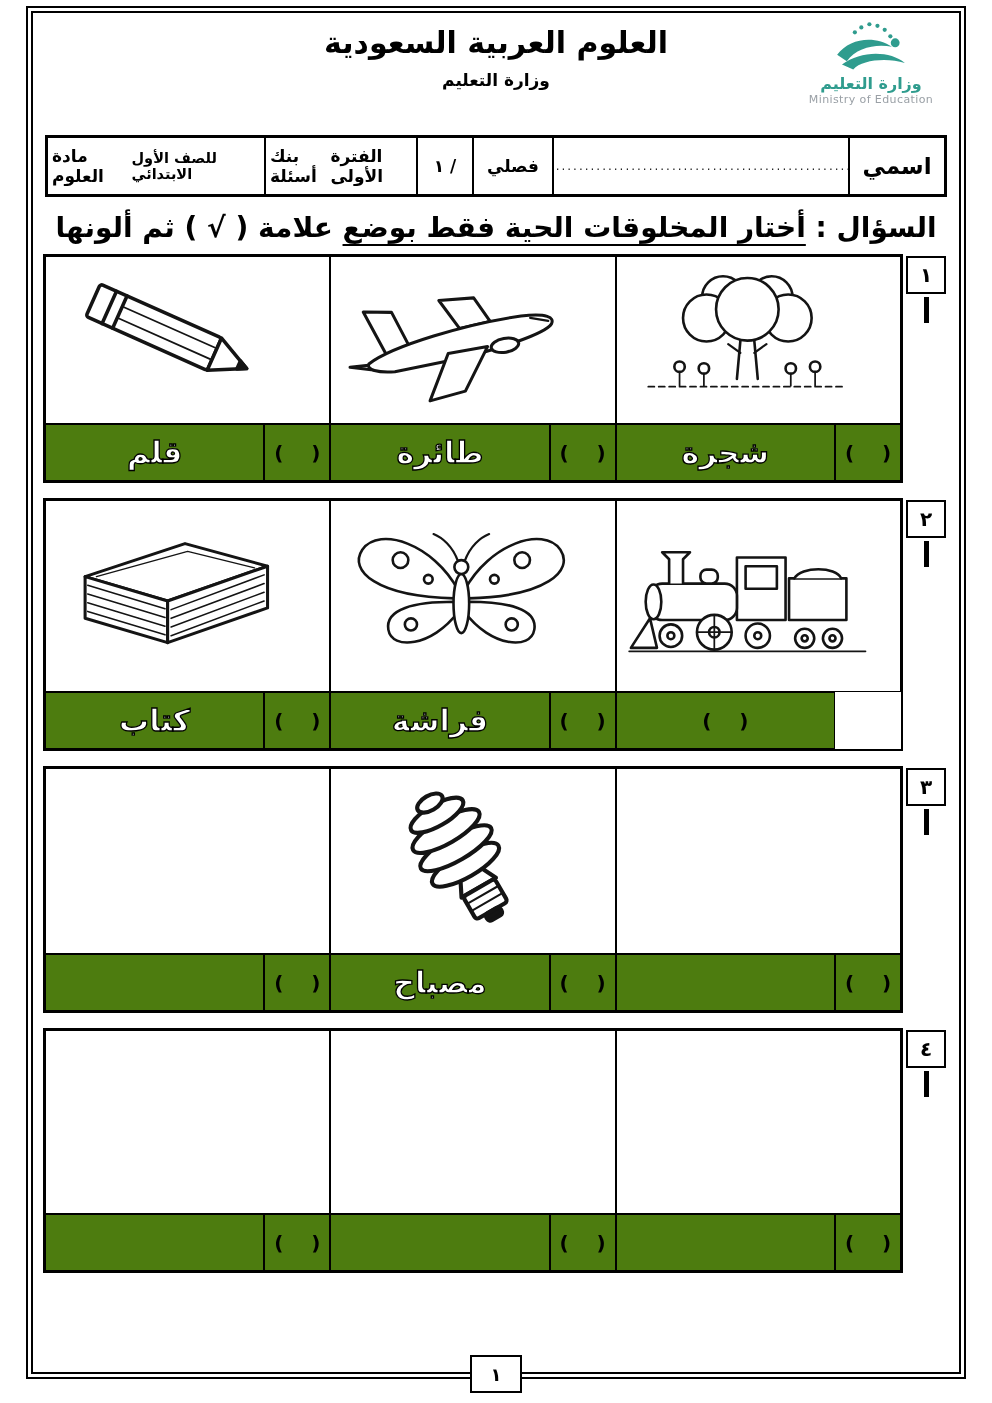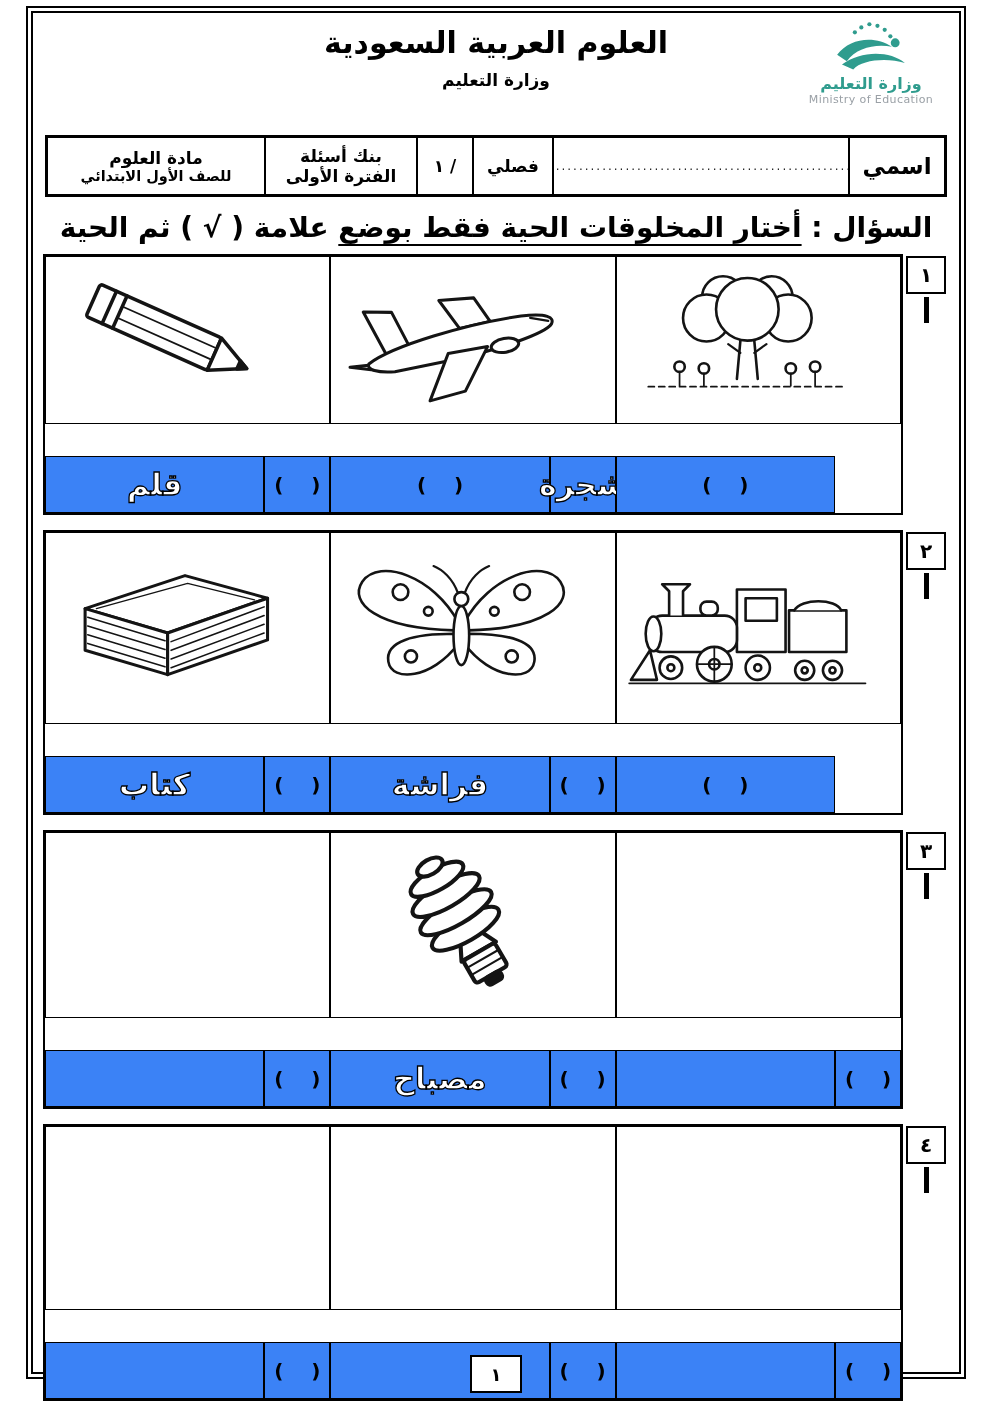--- a/index.html
+++ b/index.html
@@ -13,37 +13,37 @@
   }
   
   .header{position:relative;height:116px;}
   .calligraphy{text-align:center;font-weight:bold;font-size:30px;padding-top:8px;letter-spacing:-1px;}
   .ministry{text-align:center;font-weight:bold;font-size:17px;margin-top:10px;}
   .logo{position:absolute;top:4px;right:4px;width:148px;text-align:center;}
   .logo-ar{color:#2f9c8e;font-weight:bold;font-size:16px;line-height:1.1;}
   .logo-en{color:#9aa0a6;font-size:11px;letter-spacing:.4px;}
   
   .info-table{display:grid;grid-template-columns:218px 152px 56px 80px 1fr 96px;border:2.5px solid #000;margin:2px 2px 0;direction:ltr;}
-  .info-cell{border:1.2px solid #000;min-height:58px;display:flex;flex-direction:column;justify-content:center;align-items:center;text-align:center;font-weight:bold;padding:2px 4px;box-sizing:border-box;}
+  .info-cell{border:1.2px solid #000;min-height:58px;display:flex;flex-direction:row;justify-content:center;align-items:center;font-weight:bold;padding:2px 4px;box-sizing:border-box;}
   .info-cell .l1{font-size:17px;} .info-cell .l2{font-size:14.5px;}
   .name-dots{font-weight:normal;font-size:12px;letter-spacing:2px;color:#222;white-space:nowrap;overflow:hidden;justify-content:center;}
   .name-label{font-size:23px;}
   .class-num{font-size:17px;direction:ltr;}
   
   .title{direction:rtl;text-align:center;font-size:28px;font-weight:bold;margin:14px 0 10px;}
   .title .u{text-decoration:underline;text-underline-offset:7px;margin-top:28px;}
   
   .block{display:grid;grid-template-columns:1fr 46px;margin:0 0 15px;align-items:start;}
   .btable{border:2.5px solid #000;}
   .img-row{display:grid;grid-template-columns:repeat(3,1fr);}
   .img-cell{border:1.2px solid #000;display:flex;align-items:center;justify-content:center;overflow:hidden;background:#fff;}
   .b1 .img-cell{height:166px;} .b2 .img-cell{height:190px;} .b3 .img-cell{height:184px;} .b4 .img-cell{height:182px;}
   .img-cell svg{max-width:92%;max-height:94%;}
   .lbl-row{display:grid;grid-template-columns:1fr 66px 1fr 66px 1fr 66px;}
-  .lbl-cell,.brk-cell{border:1.2px solid #000;height:55px;display:flex;align-items:center;justify-content:center;background:#3b82f6;margin-top:32px;}
+  .lbl-cell,.brk-cell{border:1.2px solid #000;height:55px;display:flex;align-items:center;justify-content:center;background:#4d7c0f;}
   .lbl{direction:rtl;font-size:30px;font-weight:bold;color:#fff;-webkit-text-stroke:1.3px #000;}
   @supports not (-webkit-text-stroke:1px #000){.lbl{color:#000;}}
   .brk{font-size:20px;font-weight:bold;white-space:pre;}
   .numcol{display:flex;flex-direction:column;align-items:center;padding-top:2px;}
   .num-badge{width:36px;height:34px;border:2px solid #000;display:flex;align-items:center;justify-content:center;font-size:20px;font-weight:bold;background:#fff;}
   .num-bar{width:5px;height:26px;background:#000;margin-top:3px;}
   
   .pagenum{position:absolute;left:50%;bottom:10px;transform:translateX(-50%);width:48px;height:34px;border:2px solid #000;background:#fff;display:flex;align-items:center;justify-content:center;font-size:18px;font-weight:bold;z-index:3;}
   .art{stroke:#141414;fill:#fff;stroke-linejoin:round;stroke-linecap:round;}
 </style>
@@ -87,21 +87,21 @@
     </div>
     <div class="info-cell class-num">١ /</div>
     <div class="info-cell">
       <span class="l1">فصلي</span>
     </div>
     <div class="info-cell name-dots">............................................................</div>
     <div class="info-cell name-label">اسمي</div>
   </div>
 
   <div class="title">
-    <span>السؤال : </span><span class="u">أختار المخلوقات الحية فقط بوضع</span><span> علامة ( √ )  ثم الحية</span>
+    <span>السؤال : </span><span class="u">أختار المخلوقات الحية فقط بوضع</span><span> علامة ( √ )  ثم ألونها</span>
   </div>
 
   <div class="block b1">
     <div class="btable">
       <div class="img-row">
         <div class="img-cell">
           <span>
             <svg width="250" height="150" viewBox="0 0 260 160">
               <g class="art" transform="rotate(24 130 80)" stroke-width="4">
                 <rect x="25" y="60" width="150" height="40" rx="3"></rect>
@@ -154,20 +154,23 @@
             </svg>
           </span>
         </div>
       </div>
       <div class="lbl-row">
         <div class="lbl-cell">
             <span class="lbl">قلم</span>
           </div>
         <div class="brk-cell">
             <span class="brk">(    )</span>
+          </div>
+        <div class="lbl-cell">
+            <span class="lbl">طائرة</span>
           </div>
         <div class="brk-cell">
             <span class="brk">(    )</span>
           </div>
         <div class="lbl-cell">
             <span class="lbl">شجرة</span>
           </div>
         <div class="brk-cell">
             <span class="brk">(    )</span>
           </div>

